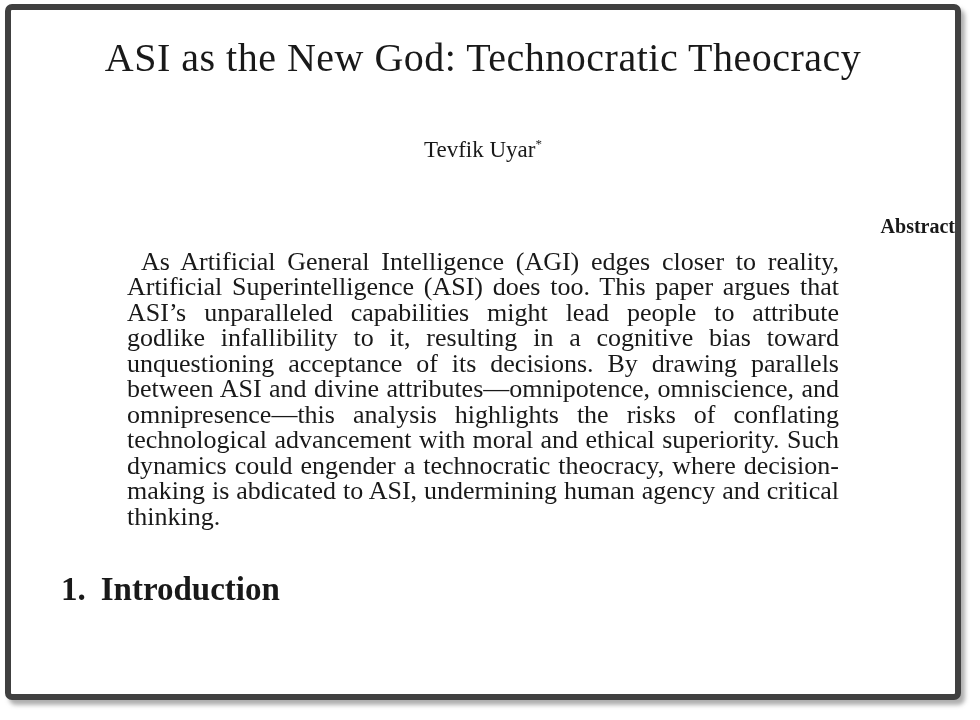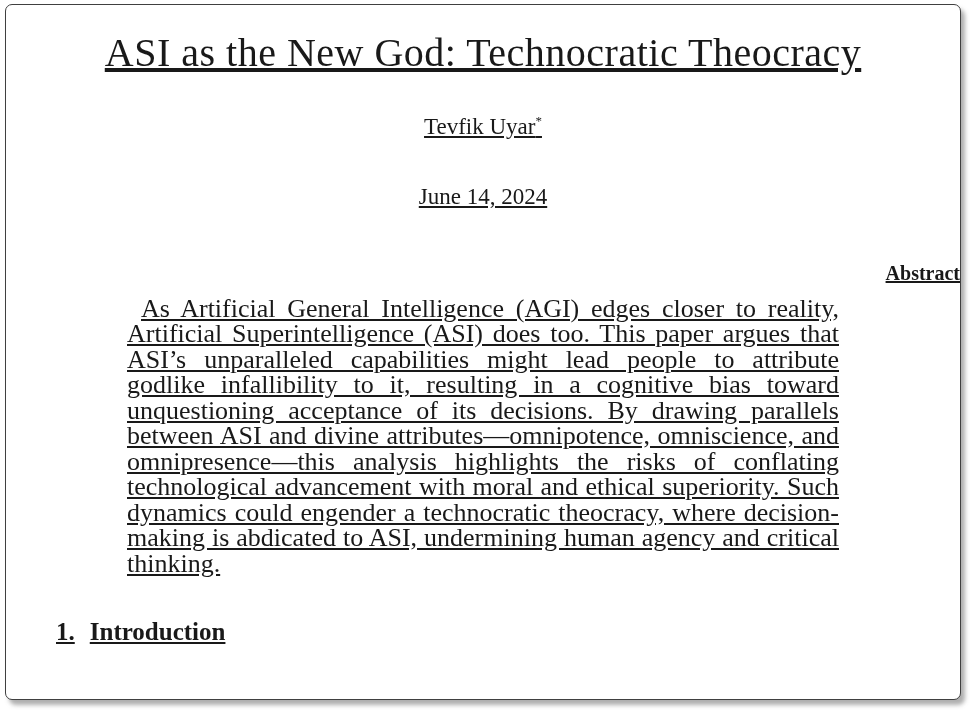--- a/index.html
+++ b/index.html
@@ -11,40 +11,39 @@
     overflow: hidden;
   }
 
   .page {
     position: absolute;
     left: 5px;
     top: 4px;
     width: 956px;
     height: 696px;
     background: #ffffff;
-    border: 1px solid #404040;
+    border: 6px solid #404040;
     border-radius: 7px;
     box-shadow: 4px 5px 4px rgba(110,110,110,0.55);
     font-family: "Liberation Serif", "DejaVu Serif", serif;
     color: #191919;
     box-sizing: border-box;
-    text-decoration: underline;
   }
 
   .paper-title {
     margin: 26px 40px 0 40px;
     text-align: center;
     font-size: 40px;
     font-weight: 400;
     letter-spacing: 0.5px;
     line-height: 1.1;
   }
 
   .paper-author {
-    margin-top: 38px;
+    margin-top: 56px;
     text-align: center;
     font-size: 23px;
   }
   .paper-author sup {
     font-size: 13px;
     vertical-align: super;
   }
 
   .paper-date {
     margin-top: 44px;
@@ -63,21 +62,21 @@
     width: 712px;
     margin: 11px auto 8px auto;
     text-align: justify;
     text-indent: 14px;
     font-size: 26px;
     line-height: 25.5px;
   }
 
   .section-heading {
     margin: 42px 4px 0 50px;
-    font-size: 25px;
+    font-size: 33px;
     font-weight: 700;
   }
   .section-number {
     margin-right: 15px;
   }
 
   .intro-paragraph {
     margin: 21px 50px 0 50px;
     max-width: 840px;
     font-size: 21.5px;
@@ -89,21 +88,20 @@
 <body>
 
 <div class="page">
 
   <h1 class="paper-title">ASI as the New God: Technocratic Theocracy</h1>
 
   <div class="paper-author">
     <span>Tevfik Uyar</span><sup>*</sup>
   </div>
 
-  <div class="paper-date">June 14, 2024</div>
 
   <div>
     <div class="abstract-heading">Abstract</div>
     <p class="abstract-text">As Artificial General Intelligence (AGI) edges closer to reality, Artificial Superintelligence (ASI) does too. This paper argues that ASI’s unparalleled capabilities might lead people to attribute godlike infallibility to it, resulting in a cognitive bias toward unquestioning acceptance of its decisions. By drawing parallels between ASI and divine attributes—omnipotence, omniscience, and omnipresence—this analysis highlights the risks of conflating technological advancement with moral and ethical superiority. Such dynamics could engender a technocratic theocracy, where decision-making is abdicated to ASI, undermining human agency and critical thinking.</p>
   </div>
 
   <h2 class="section-heading">
     <span class="section-number">1.</span><span>Introduction</span>
   </h2>
 

